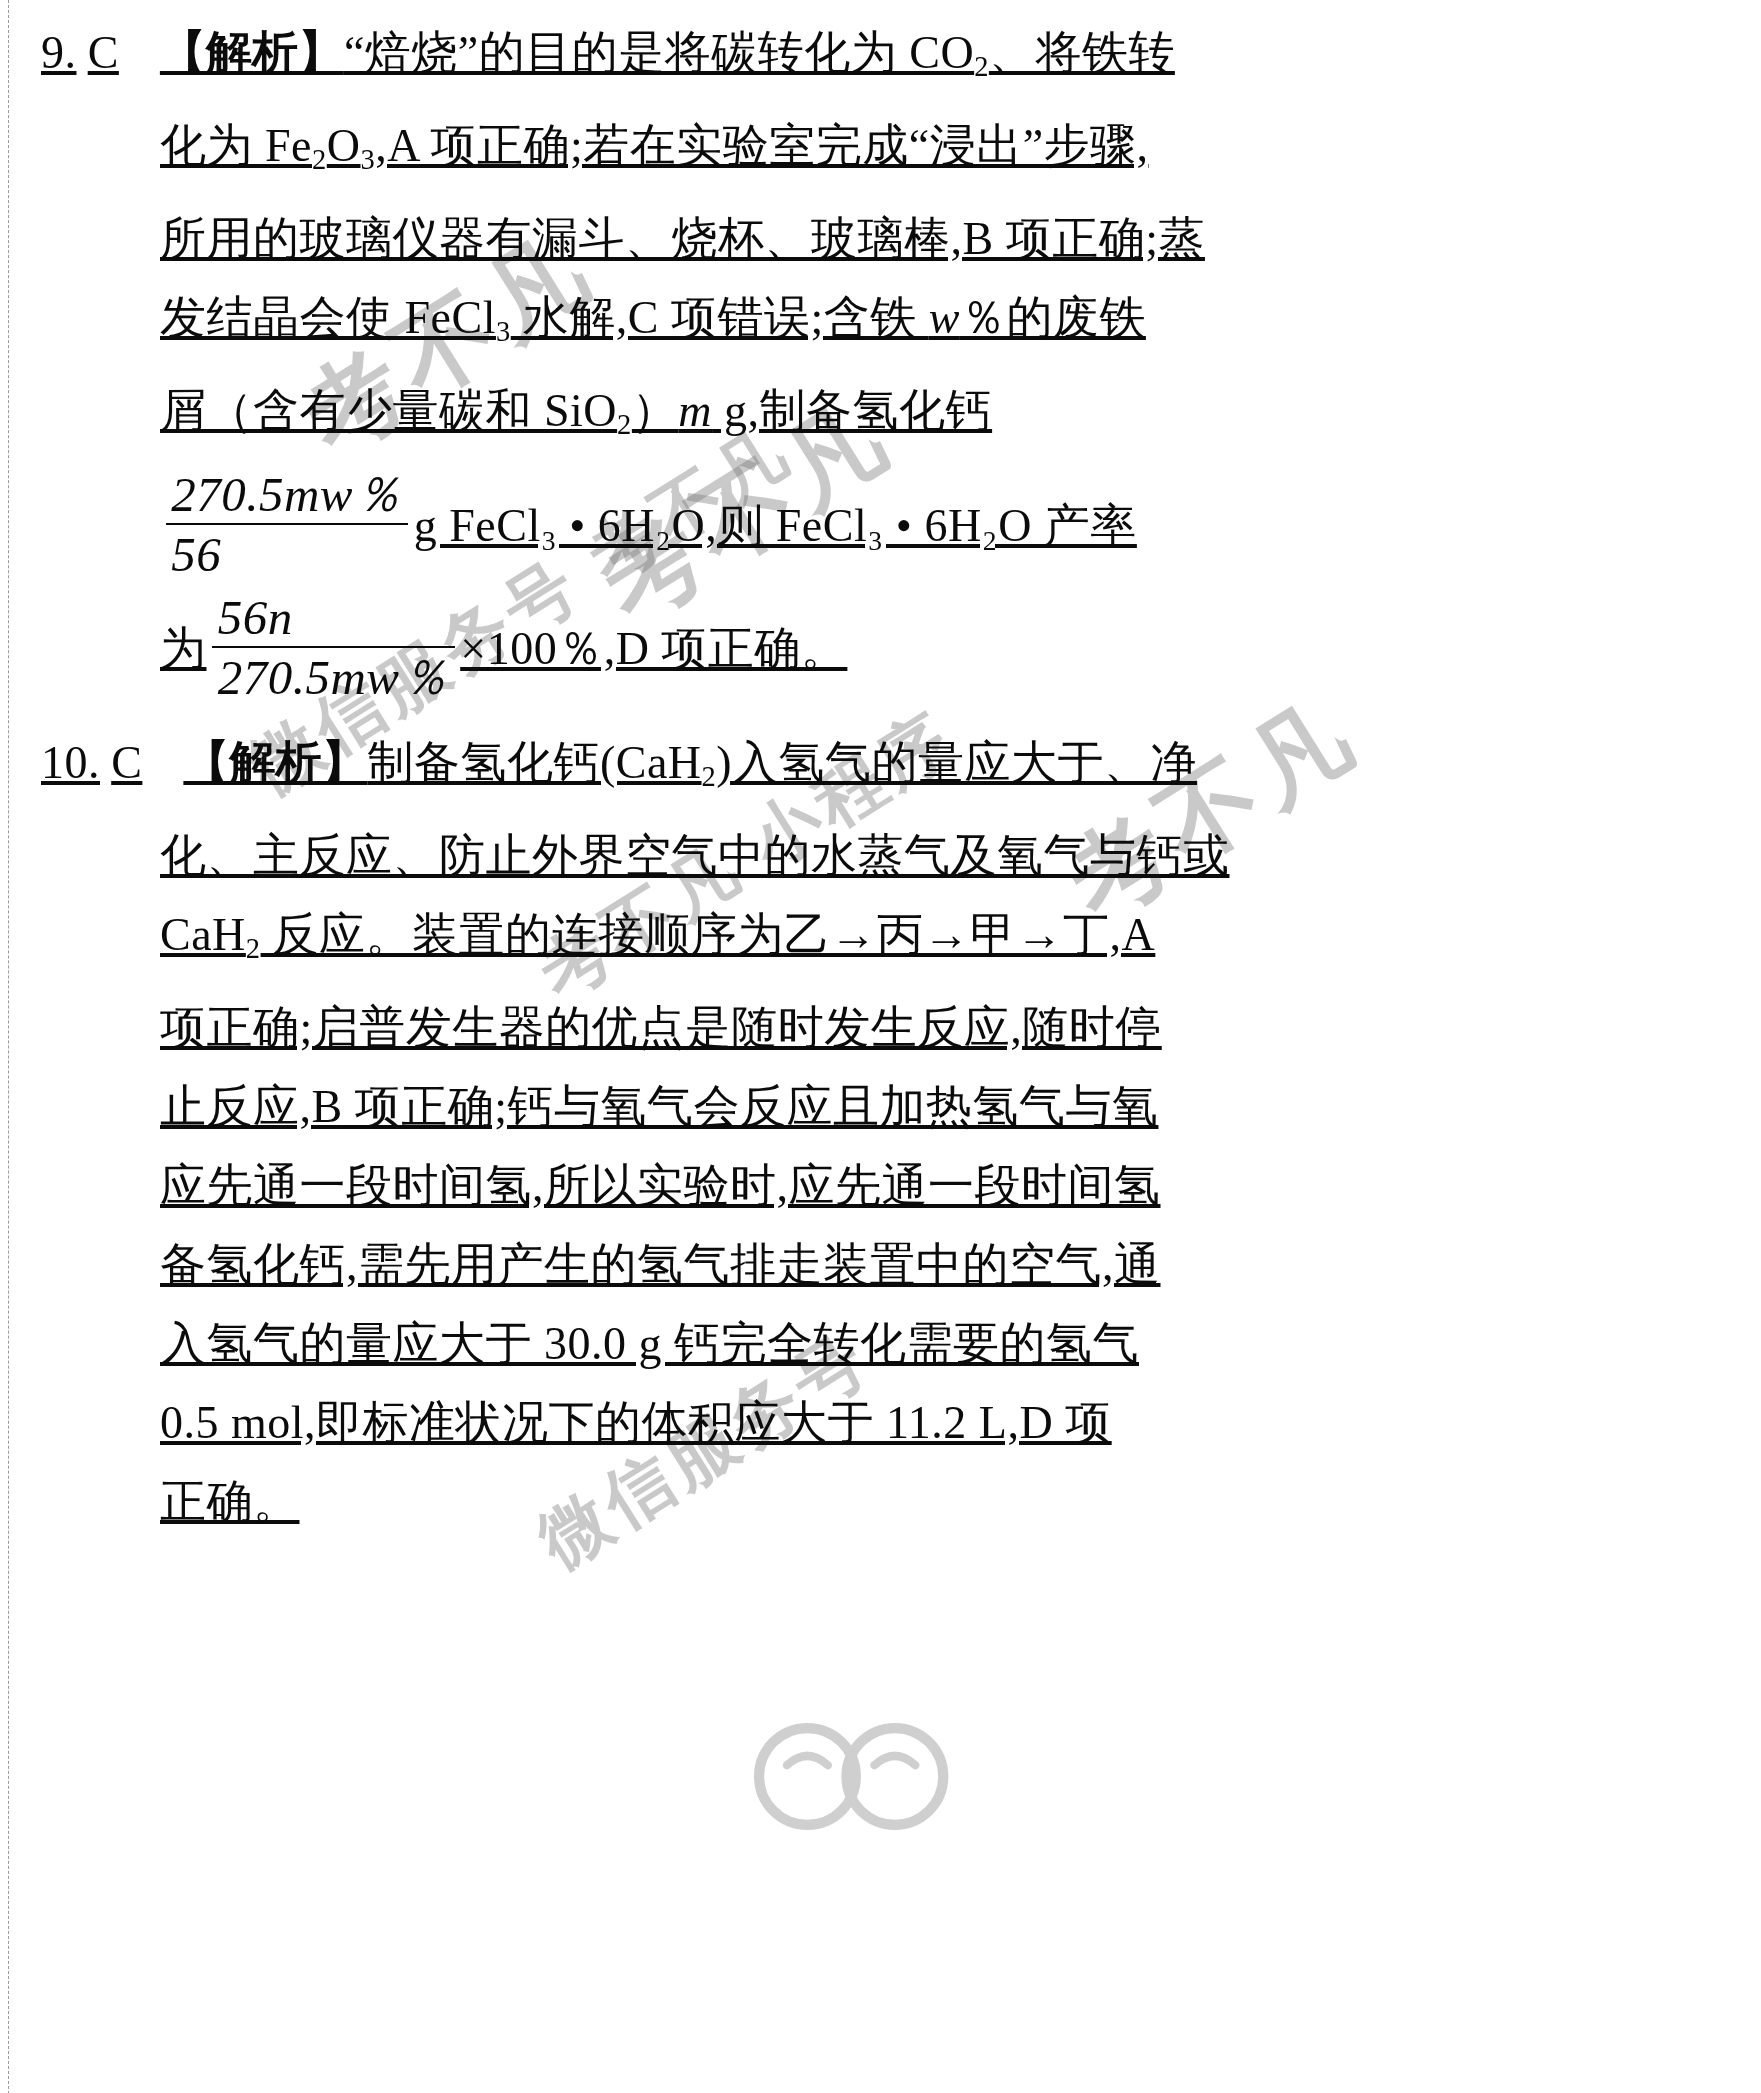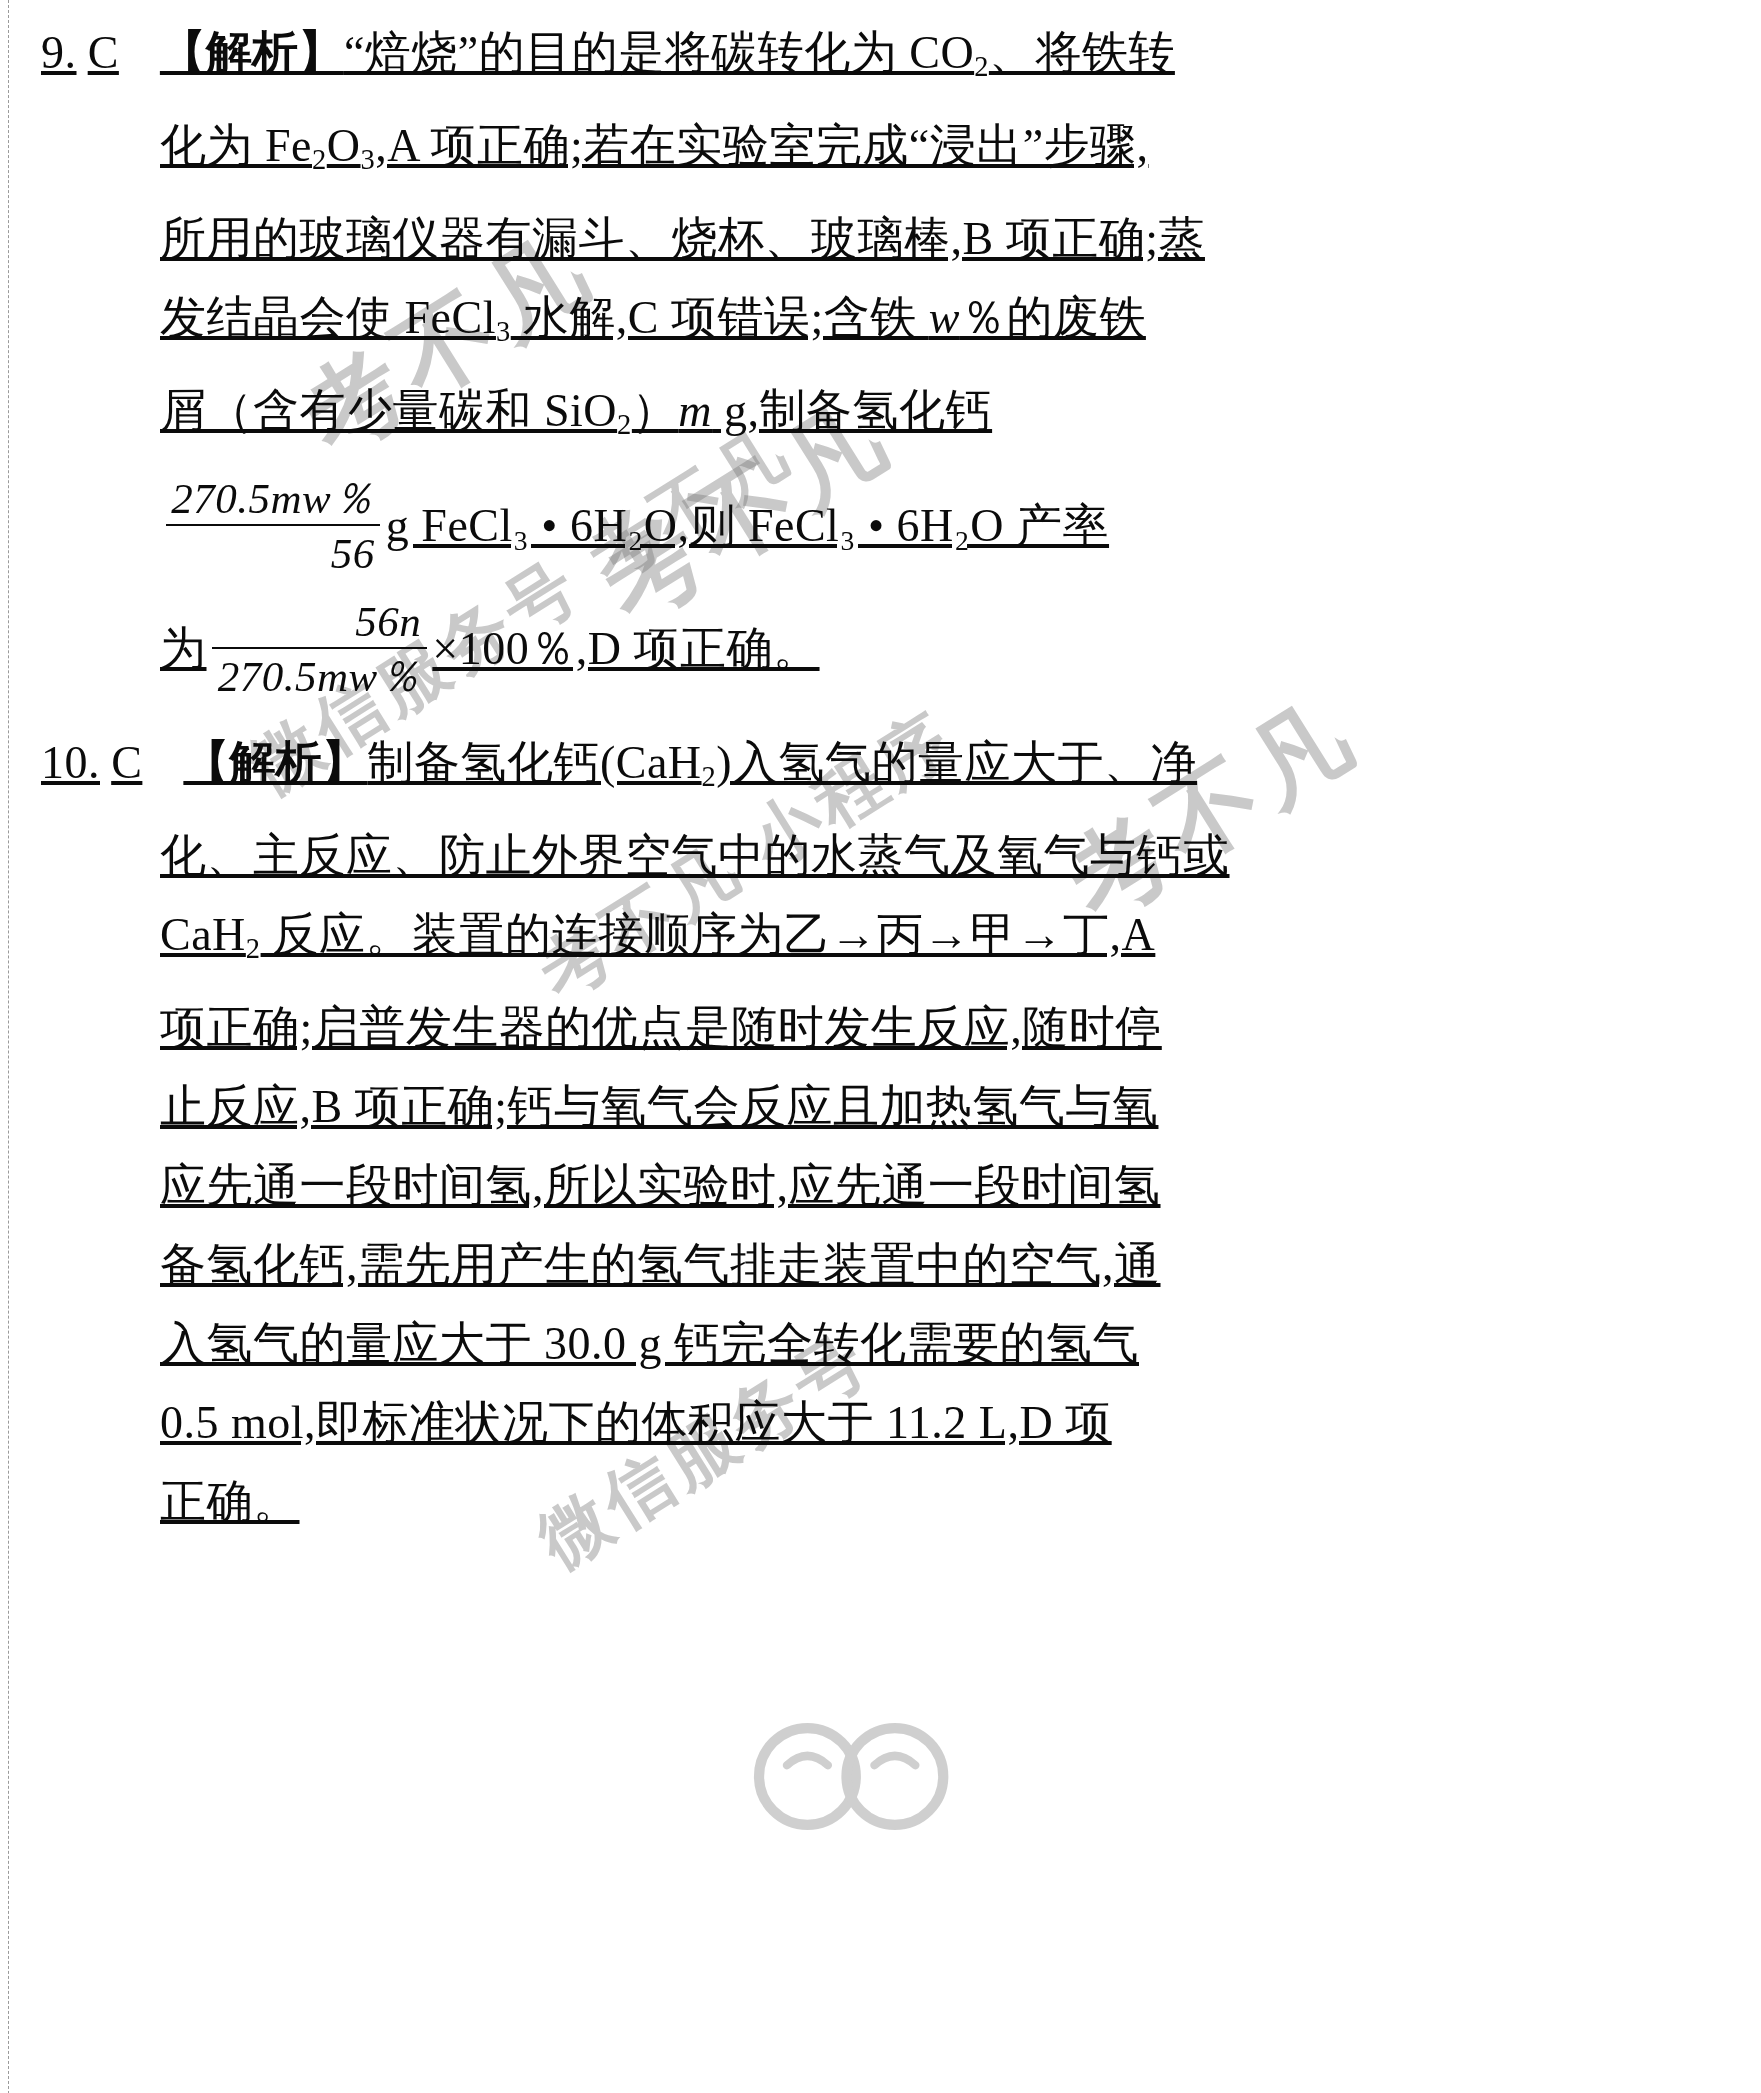--- a/index.html
+++ b/index.html
@@ -66,23 +66,23 @@
     width: 20.5px;
   }
   .sp-s {
     display: inline-block;
     width: 11.2px;
   }
   
   .frac {
     display: inline-block;
     vertical-align: -0.62em;
-    text-align: right;
+    text-align: left;
     line-height: 1.0;
-    font-size: 43px;
+    font-size: 49px;
     margin: 0 5.6px;
   }
   .frac .num {
     display: block;
     padding: 0 5.6px 3.7px 5.6px;
   }
   .frac .den {
     display: block;
     border-top: 2.8px solid #0b0b0b;
     padding: 5.6px 5.6px 0 5.6px;

